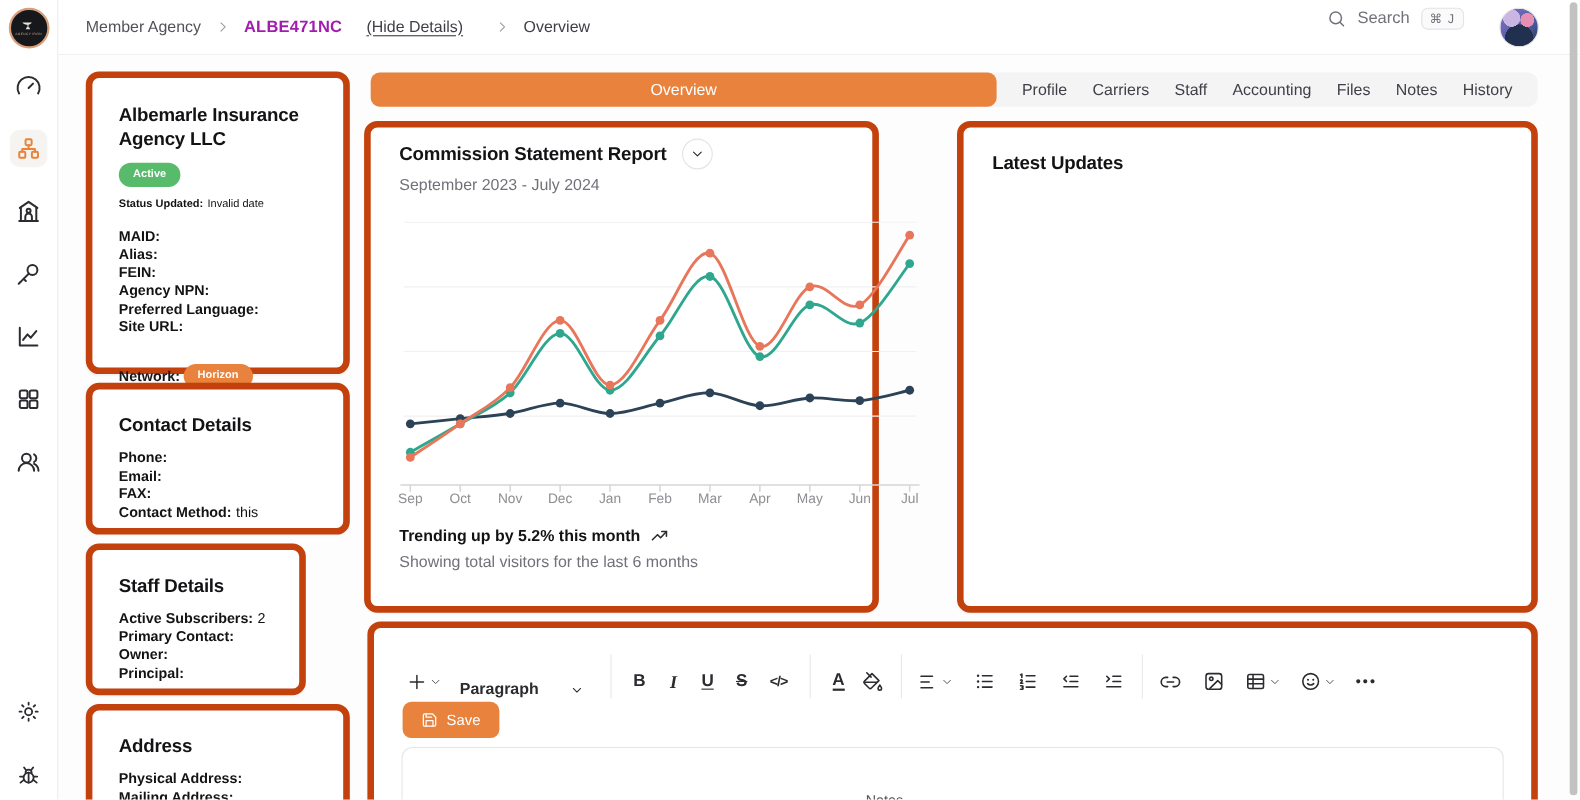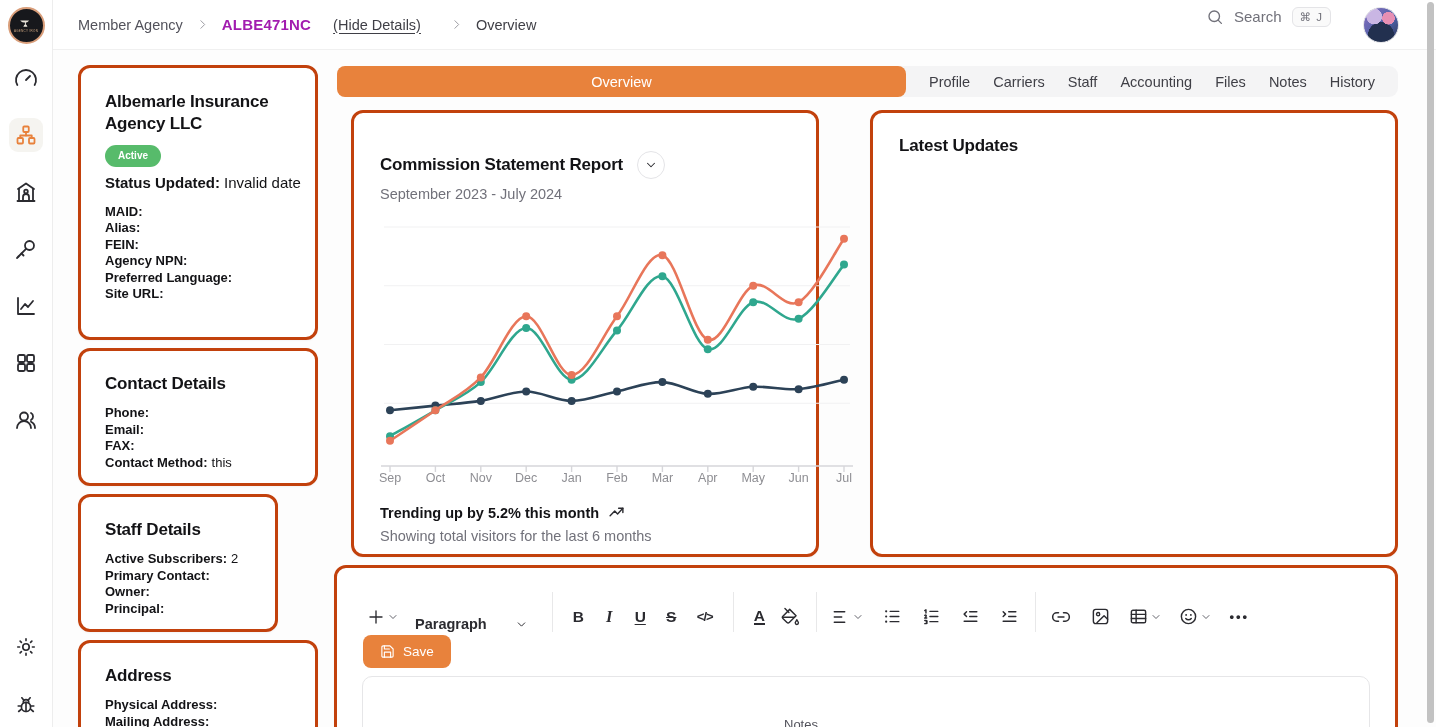--- a/index.html
+++ b/index.html
@@ -28,47 +28,47 @@
   .topright{margin-left:auto;display:flex;align-items:flex-start}
   .searchbox{display:flex;align-items:center;gap:10px;color:#71717a;font-size:15px;cursor:pointer}
   .kbd{border:1px solid #e4e4e7;background:#fafafa;border-radius:6px;padding:2px 7px;font-size:11.5px;color:#71717a;letter-spacing:1px}
   .avatar{width:36px;height:36px;border-radius:50%;margin-left:32px;cursor:pointer;border:1px solid #e4e4e7;background:
      radial-gradient(circle at 30% 25%,#c9b6e4 0 22%,transparent 23%),
      radial-gradient(circle at 72% 30%,#e78fb3 0 18%,transparent 19%),
      radial-gradient(circle at 50% 80%,#22304f 0 40%,transparent 41%),
      linear-gradient(135deg,#8a6fc0,#4a5fa5 60%,#2d3655)}
 
   
-  .card{position:absolute;background:#fff;border:3px solid #c2410c;border-radius:12px;box-shadow:0 1px 2px rgba(16,24,40,.04)}
+  .card{position:absolute;background:#fff;border:6px solid #c2410c;border-radius:12px;box-shadow:0 1px 2px rgba(16,24,40,.04)}
   .cardtitle{font-size:17px;font-weight:700;color:#131316;letter-spacing:-.2px;line-height:22px}
   .frow{display:flex;gap:4px;font-size:13px;line-height:16.5px;color:#131316;white-space:nowrap}
   .frow b{font-weight:700}
   .pill{display:inline-block;border-radius:999px;color:#fff;font-weight:700;font-size:10px;padding:4px 13px;line-height:14px}
 
   #card-agency{left:78px;top:65px;width:240px;height:275px;padding:23px 24px}
   #card-agency .cardtitle{width:190px}
   .badge-active{background:#57BB6B;margin:10px 0 7px}
-  .statusrow{font-size:15px;margin-top:1px}
+  .statusrow{font-size:10px;margin-top:1px}
   .fields{margin-top:12px;display:flex;flex-direction:column}
   .networkrow{margin-top:25px;display:flex;align-items:center;font-size:13px}
   .badge-horizon{background:#E8823C;margin-left:3px}
 
   #card-contact{left:78px;top:348px;width:240px;height:138px;padding:22px 24px}
   #card-staff{left:78px;top:494px;width:200px;height:138px;padding:22px 24px}
   #card-address{left:78px;top:640px;width:240px;height:120px;padding:22px 24px}
   .cardtitle.mb{margin-bottom:10px}
 
   
   .tabstrip{position:absolute;left:337px;top:66px;width:1061px;height:31px;background:#f4f4f5;border-radius:9px;display:flex;align-items:center;z-index:3}
   .tab-active{width:569px;height:31px;background:#E8823C;border-radius:8px;color:#fff;font-size:14.5px;display:flex;align-items:center;justify-content:center;cursor:pointer}
   .tabs-rest{flex:1;display:flex;align-items:center;justify-content:space-evenly;font-size:14.5px;color:#3f3f46}
   .tab{cursor:pointer}
 
   
-  #card-report{left:351px;top:110px;width:468px;height:447px;padding:38px 26px}
+  #card-report{left:331px;top:110px;width:468px;height:447px;padding:10px 26px}
   .reporthead{display:flex;align-items:center;gap:14px}
   .chev-circle{width:28px;height:28px;border-radius:50%;border:1px solid #e4e4e7;background:#fff;display:flex;align-items:center;justify-content:center;cursor:pointer}
   .subtitle{font-size:14.5px;color:#71717a;margin-top:7px}
   svg.chart{display:block;margin-top:18px;overflow:visible;font-family:inherit}
   .trendline{margin-top:20px;display:flex;align-items:flex-end;gap:9px;font-size:14.5px;font-weight:700;color:#131316}
   .caption{margin-top:7px;font-size:14.5px;color:#71717a}
 
   #card-updates{left:870px;top:110px;width:528px;height:447px;padding:22px 26px}
 
   
@@ -233,20 +233,24 @@
           <span></span>
         </div>
       <div class="frow">
           <b>Preferred Language:</b>
           <span></span>
         </div>
       <div class="frow">
           <b>Site URL:</b>
           <span></span>
         </div>
+    </div>
+    <div class="networkrow">
+      <b>Network:</b>
+      <span class="pill badge-horizon">Horizon</span>
     </div>
   </div>
 
   <div class="card" id="card-contact">
     <div class="cardtitle mb">Contact Details</div>
     <div class="frow">
         <b>Phone:</b>
         <span></span>
       </div>
     <div class="frow">

